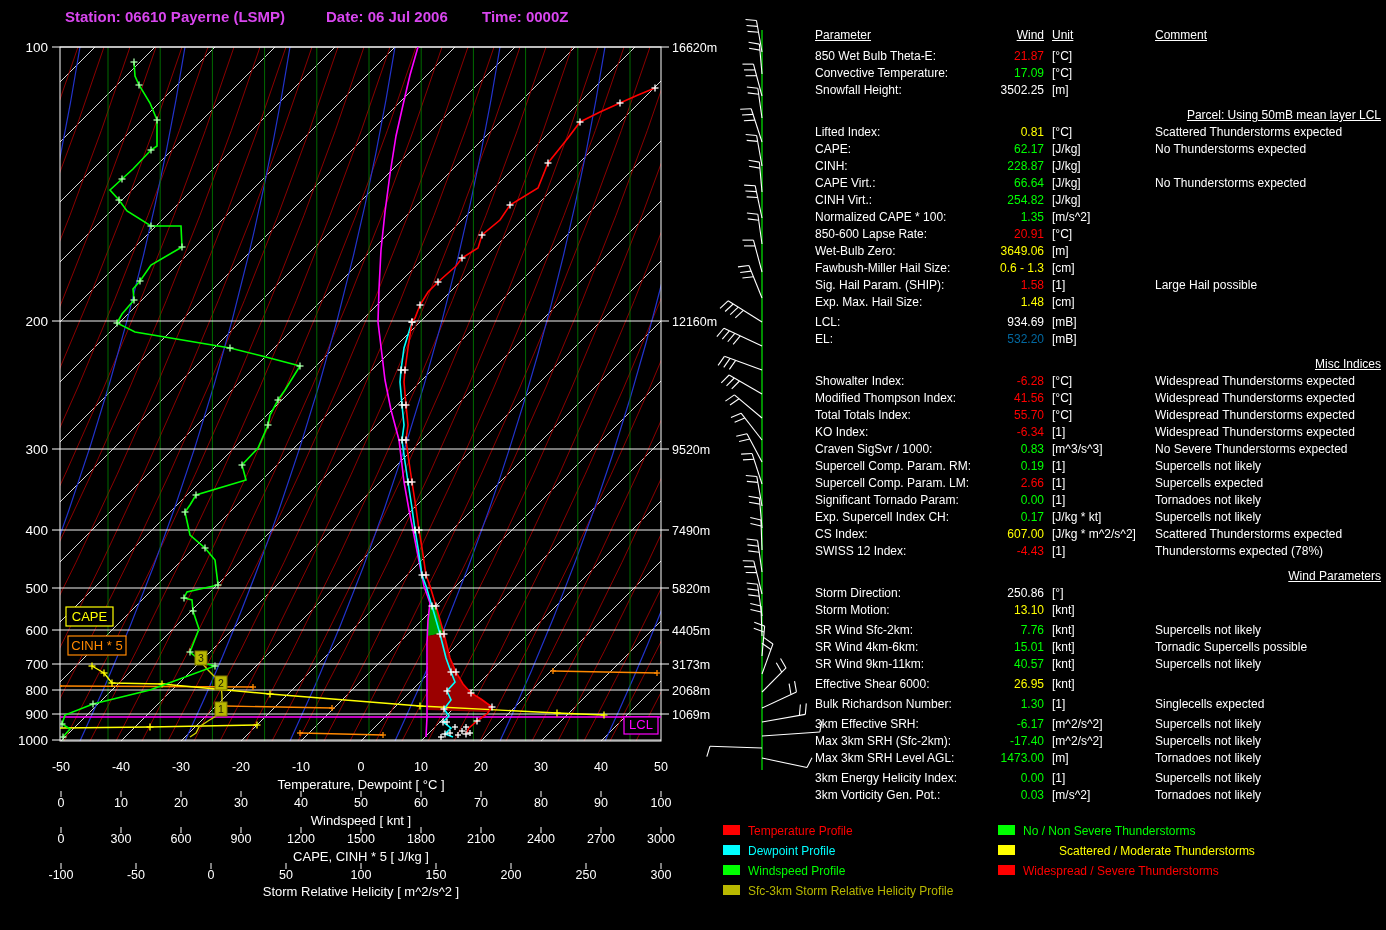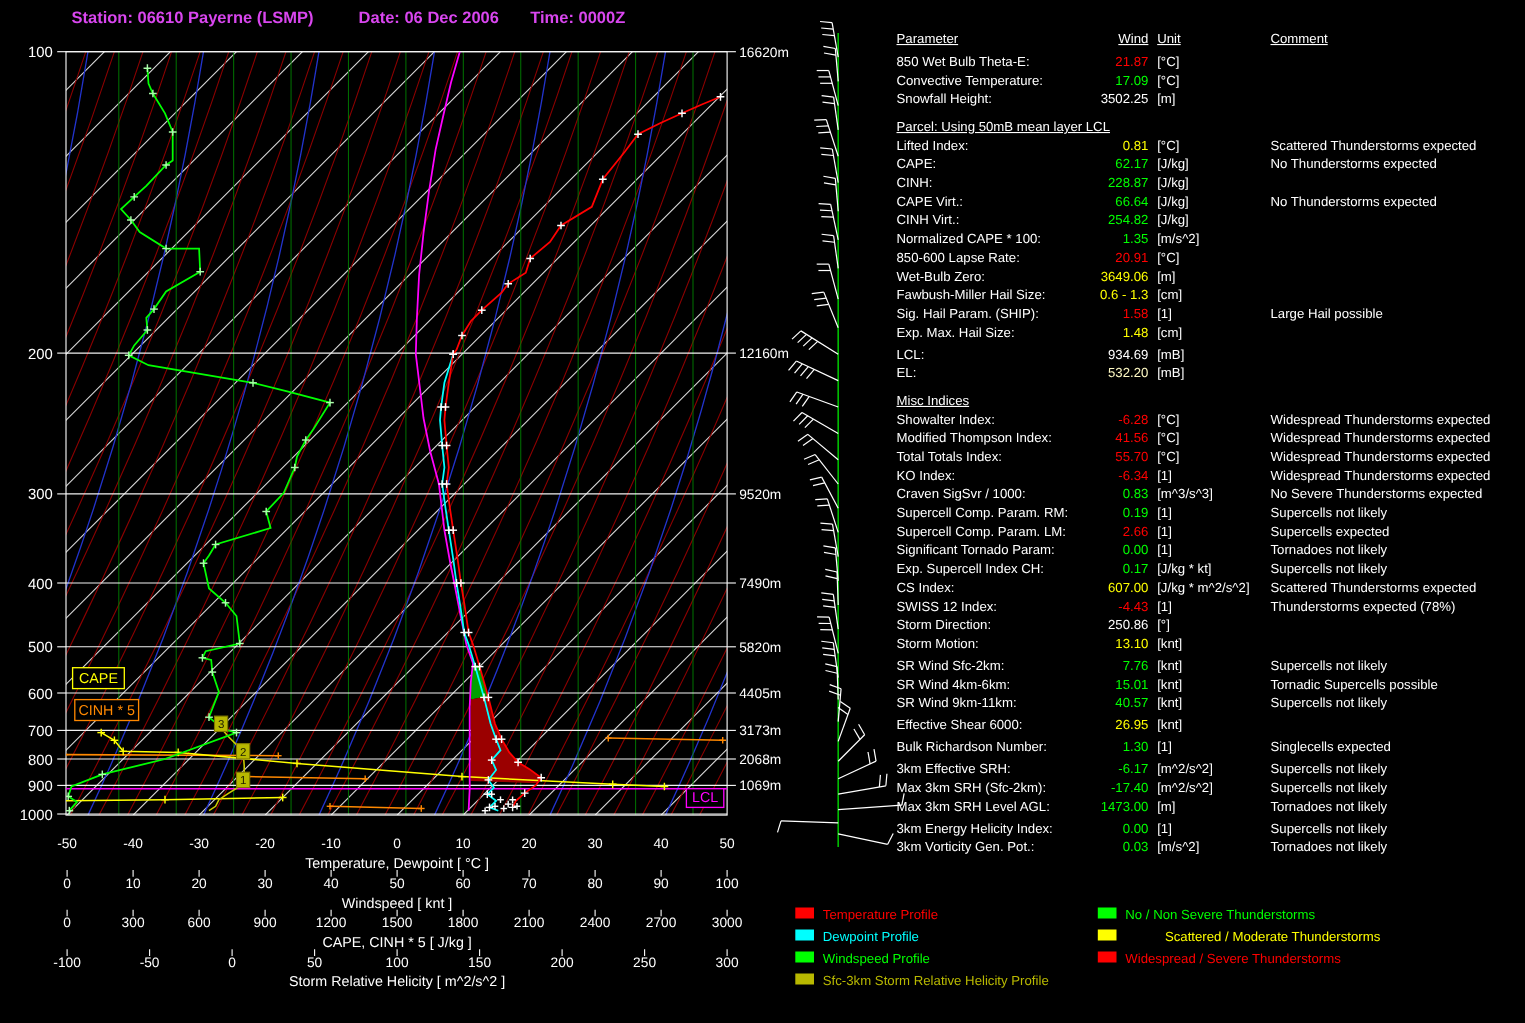--- a/index.html
+++ b/index.html
@@ -12,21 +12,21 @@
   .title-bar span{position:absolute;top:0;white-space:nowrap;}
   #param-table{position:absolute;left:815px;top:27px;width:566px;color:#fff;font-size:12px;}
   .trow{display:grid;grid-template-columns:161px 68px 103px 1fr;height:17px;line-height:17px;
         white-space:nowrap;}
   .trow .val{text-align:right;}
   .trow .unit{padding-left:8px;}
   .trow .comment{padding-left:8px;}
   .thead span{text-decoration:underline;}
   .section-title{height:17px;line-height:17px;text-decoration:underline;white-space:nowrap;}
   .gap{margin-top:3px;}
-  .sgap{margin-top:8px;}
+  .sgap{margin-top:8px;text-align:right;}
   #legend{position:absolute;left:0;top:0;width:1386px;height:930px;pointer-events:none;}
   .leg-item{position:absolute;height:14px;font-size:12px;white-space:nowrap;}
   .leg-swatch{display:inline-block;width:17px;height:10px;margin-right:8px;}
 </style>
 </head>
 <body>
 
 <div id="root">
   <svg id="chart-svg" width="1386" height="930" viewBox="0 0 1386 930">
       <defs>
@@ -588,21 +588,21 @@
         <text x="511" y="879" font-size="12.5" fill="#ffffff" text-anchor="middle" font-weight="normal">200</text>
         <line x1="586" y1="863" x2="586" y2="869" stroke="#ffffff" stroke-width="1" opacity="1"></line>
         <text x="586" y="879" font-size="12.5" fill="#ffffff" text-anchor="middle" font-weight="normal">250</text>
         <line x1="661" y1="863" x2="661" y2="869" stroke="#ffffff" stroke-width="1" opacity="1"></line>
         <text x="661" y="879" font-size="12.5" fill="#ffffff" text-anchor="middle" font-weight="normal">300</text>
         <text x="361" y="896" font-size="13" fill="#ffffff" text-anchor="middle" font-weight="normal">Storm Relative Helicity  [ m^2/s^2 ]</text>
       </g>
     </svg>
   <div class="title-bar">
     <span style="left:65px">Station: 06610 Payerne (LSMP)</span>
-    <span style="left:326px">Date: 06 Dec 2006</span>
+    <span style="left:326px">Date: 06 Jul 2006</span>
     <span style="left:482px">Time: 0000Z</span>
   </div>
   <div id="param-table">
     <div class="trow thead">
       <span>Parameter</span>
       <span class="val">Wind</span>
       <span class="unit">Unit</span>
       <span class="comment">Comment</span>
     </div>
     <div id="table-body">
@@ -693,21 +693,21 @@
           <span class="comment"></span>
         </div>
         <div class="trow gap">
           <span class="param">LCL:</span>
           <span class="val" style="color: rgb(255, 255, 255);">934.69</span>
           <span class="unit">[mB]</span>
           <span class="comment"></span>
         </div>
         <div class="trow">
           <span class="param">EL:</span>
-          <span class="val" style="color: #fef9c3;">532.20</span>
+          <span class="val" style="color: #0369a1;">532.20</span>
           <span class="unit">[mB]</span>
           <span class="comment"></span>
         </div>
         <div class="section-title sgap">Misc Indices</div>
         <div class="trow">
           <span class="param">Showalter Index:</span>
           <span class="val" style="color: rgb(255, 0, 0);">-6.28</span>
           <span class="unit">[°C]</span>
           <span class="comment">Widespread Thunderstorms expected</span>
         </div>
@@ -764,20 +764,21 @@
           <span class="val" style="color: rgb(255, 255, 0);">607.00</span>
           <span class="unit">[J/kg * m^2/s^2]</span>
           <span class="comment">Scattered Thunderstorms expected</span>
         </div>
         <div class="trow">
           <span class="param">SWISS 12 Index:</span>
           <span class="val" style="color: rgb(255, 0, 0);">-4.43</span>
           <span class="unit">[1]</span>
           <span class="comment">Thunderstorms expected (78%)</span>
         </div>
+        <div class="section-title sgap">Wind Parameters</div>
         <div class="trow">
           <span class="param">Storm Direction:</span>
           <span class="val" style="color: rgb(255, 255, 255);">250.86</span>
           <span class="unit">[°]</span>
           <span class="comment"></span>
         </div>
         <div class="trow">
           <span class="param">Storm Motion:</span>
           <span class="val" style="color: rgb(255, 255, 0);">13.10</span>
           <span class="unit">[knt]</span>

